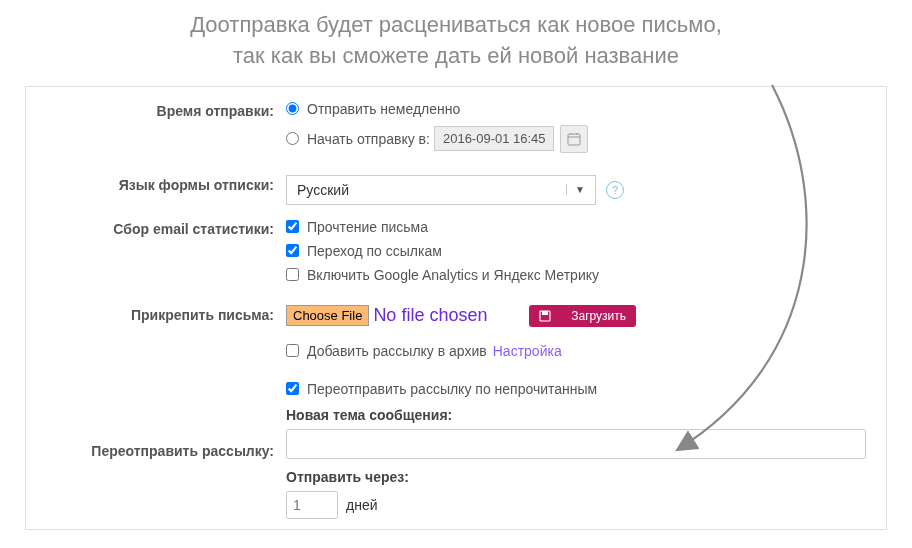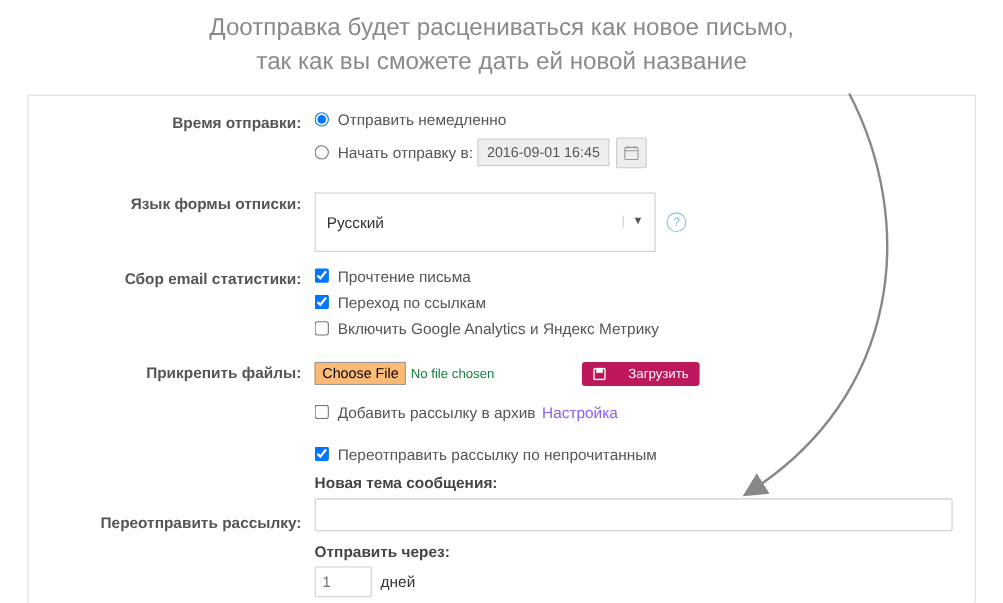--- a/index.html
+++ b/index.html
@@ -73,21 +73,21 @@
     border: 1px solid #ccc;
     background: #eee;
     margin-left: 6px;
     color: #888;
     cursor: pointer;
     border-radius: 2px;
   }
   .select {
     width: 310px;
     border: 1px solid #ccc;
-    padding: 18px 10px;
+    padding: 6px 10px;
     font-size: 14px;
     background: #fff;
     display: flex;
     justify-content: space-between;
     align-items: center;
     cursor: pointer;
   }
   .select .caret {
     font-size: 10px;
     color: #555;
@@ -113,22 +113,22 @@
     align-items: center;
     gap: 4px;
   }
   .file-btn {
     border: 1px solid #999;
     background: #fdba74;
     padding: 2px 6px;
     font-size: 13px;
   }
   .file-status {
-    font-size: 12px;
-    color: #15803d;
+    font-size: 18px;
+    color: #6d28d9;
   }
   .upload-btn {
     background: #be185d;
     color: #fff;
     border: none;
     padding: 4px 10px;
     border-radius: 3px;
     font-size: 12px;
     margin-left: auto;
     margin-right: 230px;
@@ -232,21 +232,21 @@
         <span>Переход по ссылкам</span>
       </div>
       <div class="check-line">
         <input type="checkbox" style="">
         <span>Включить Google Analytics и Яндекс Метрику</span>
       </div>
     </div>
   </div>
 
   <div class="form-row">
-    <div class="form-label">Прикрепить файлы:</div>
+    <div class="form-label">Прикрепить письма:</div>
     <div class="form-control">
       <div class="file-row">
         <button class="file-btn">Choose File</button>
         <span class="file-status">No file chosen</span>
         <button class="upload-btn">
           <svg width="12" height="12" viewBox="0 0 12 12">
               <rect x="1" y="1" width="10" height="10" rx="1" fill="none" stroke="#fff" stroke-width="1.2"></rect>
               <rect x="3" y="1" width="6" height="4" fill="#fff"></rect>
             </svg>
           <span>Загрузить</span>

